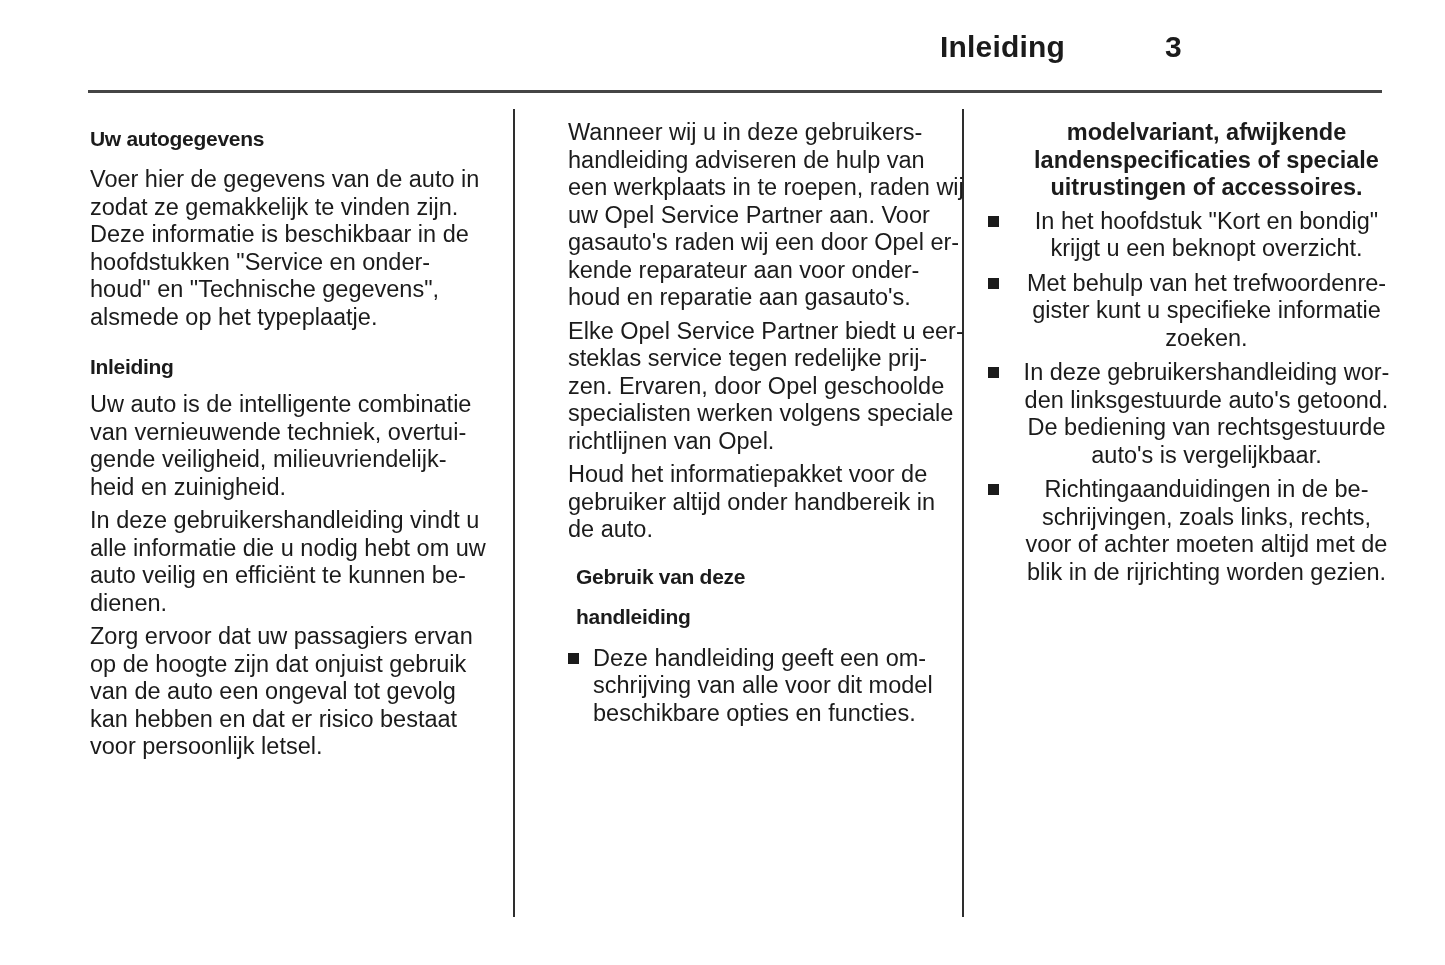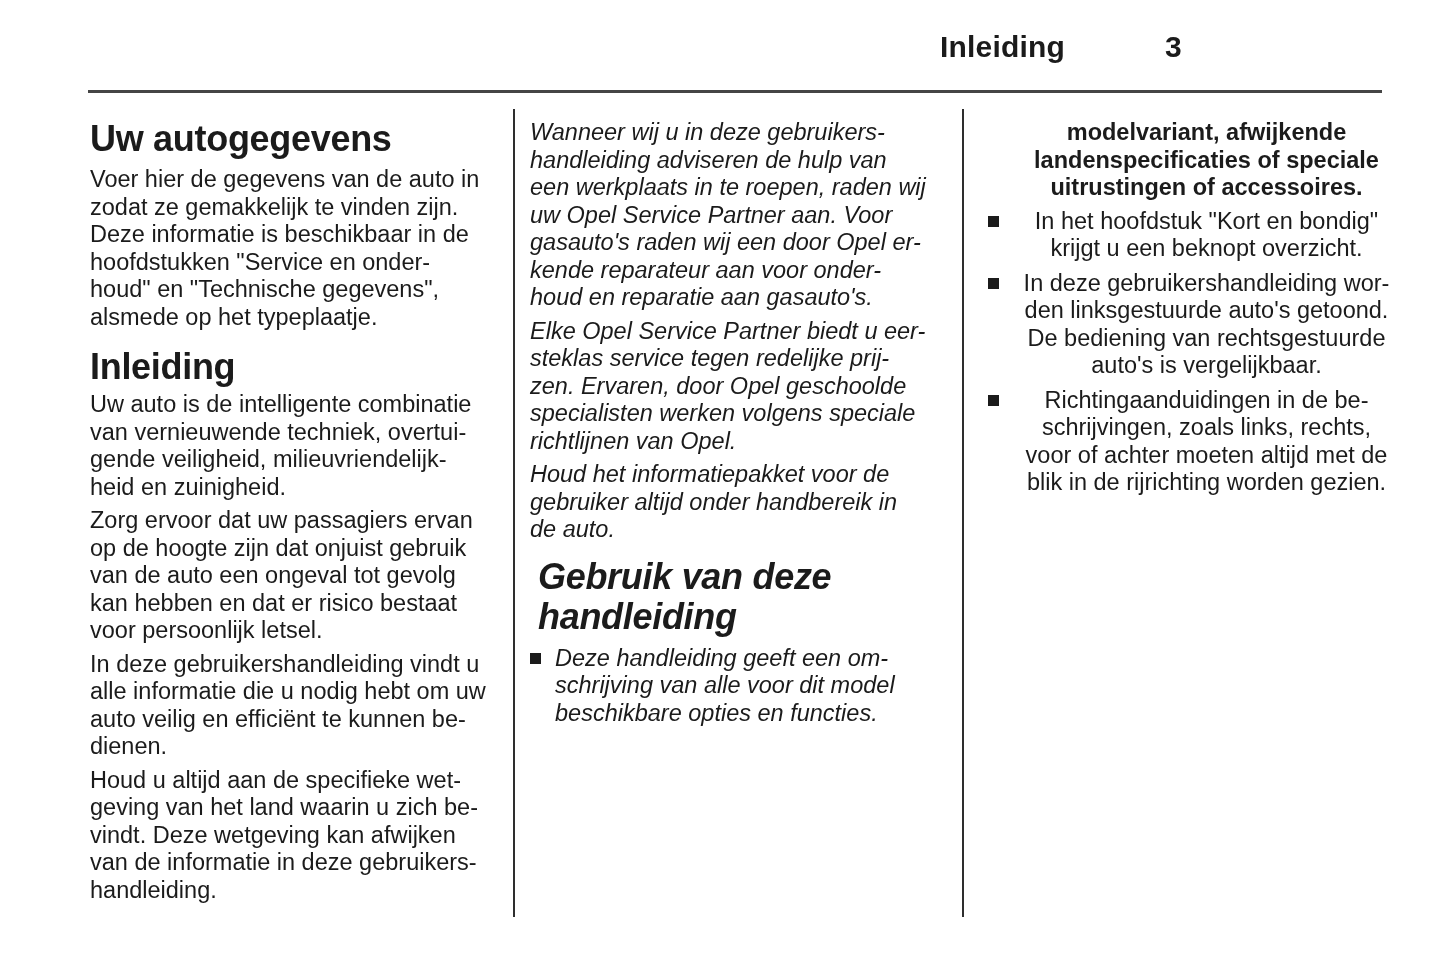--- a/index.html
+++ b/index.html
@@ -50,25 +50,25 @@
   #divider-2 { left: 962px; }
 
   .col {
     position: absolute;
     top: 112px;
     padding-top: 7px;
     font-size: 23.5px;
     line-height: 27.5px;
   }
   #col-1 { left: 90px;  width: 402px; }
-  #col-2 { left: 530px; width: 400px; font-style: italic; }
+  #col-2 { left: 568px; width: 400px; }
   #col-3 { left: 988px; width: 412px; text-align: center; }
 
   .section-heading {
-    font-size: 36px;
+    font-size: 21px;
     line-height: 40px;
     font-weight: bold;
     letter-spacing: -0.3px;
     margin: 0 0 7px 0;
   }
   .section-heading.mid {
     margin: 16px 0 4px 0;
   }
   .section-heading.col2-head {
     margin: 13px 0 8px 8px;
@@ -127,38 +127,31 @@
 alsmede op het typeplaatje.</span>
       </p>
     <div class="section-heading mid">Inleiding</div>
     <p class="para">
         <span class="lines">Uw auto is de intelligente combinatie
 van vernieuwende techniek, overtui-
 gende veiligheid, milieuvriendelijk-
 heid en zuinigheid.</span>
       </p>
     <p class="para">
+        <span class="lines">In deze gebruikershandleiding vindt u
+alle informatie die u nodig hebt om uw
+auto veilig en efficiënt te kunnen be-
+dienen.</span>
+      </p>
+    <p class="para">
         <span class="lines">Zorg ervoor dat uw passagiers ervan
 op de hoogte zijn dat onjuist gebruik
 van de auto een ongeval tot gevolg
 kan hebben en dat er risico bestaat
 voor persoonlijk letsel.</span>
-      </p>
-    <p class="para">
-        <span class="lines">In deze gebruikershandleiding vindt u
-alle informatie die u nodig hebt om uw
-auto veilig en efficiënt te kunnen be-
-dienen.</span>
-      </p>
-    <p class="para">
-        <span class="lines">Houd u altijd aan de specifieke wet-
-geving van het land waarin u zich be-
-vindt. Deze wetgeving kan afwijken
-van de informatie in deze gebruikers-
-handleiding.</span>
       </p>
   </div>
 
   <div class="col" id="col-2">
     <p class="para">
         <span class="lines">Wanneer wij u in deze gebruikers-
 handleiding adviseren de hulp van
 een werkplaats in te roepen, raden wij
 uw Opel Service Partner aan. Voor
 gasauto's raden wij een door Opel er-
@@ -197,20 +190,26 @@
 landenspecificaties of speciale
 uitrustingen of accessoires.</span>
       </div>
     <div class="bullet-item">
       <span class="bullet-square"></span>
       <span class="bullet-body lines">In het hoofdstuk "Kort en bondig"
 krijgt u een beknopt overzicht.</span>
     </div>
     <div class="bullet-item">
       <span class="bullet-square"></span>
+      <span class="bullet-body lines">Met behulp van het trefwoordenre-
+gister kunt u specifieke informatie
+zoeken.</span>
+    </div>
+    <div class="bullet-item">
+      <span class="bullet-square"></span>
       <span class="bullet-body lines">In deze gebruikershandleiding wor-
 den linksgestuurde auto's getoond.
 De bediening van rechtsgestuurde
 auto's is vergelijkbaar.</span>
     </div>
     <div class="bullet-item">
       <span class="bullet-square"></span>
       <span class="bullet-body lines">Richtingaanduidingen in de be-
 schrijvingen, zoals links, rechts,
 voor of achter moeten altijd met de

